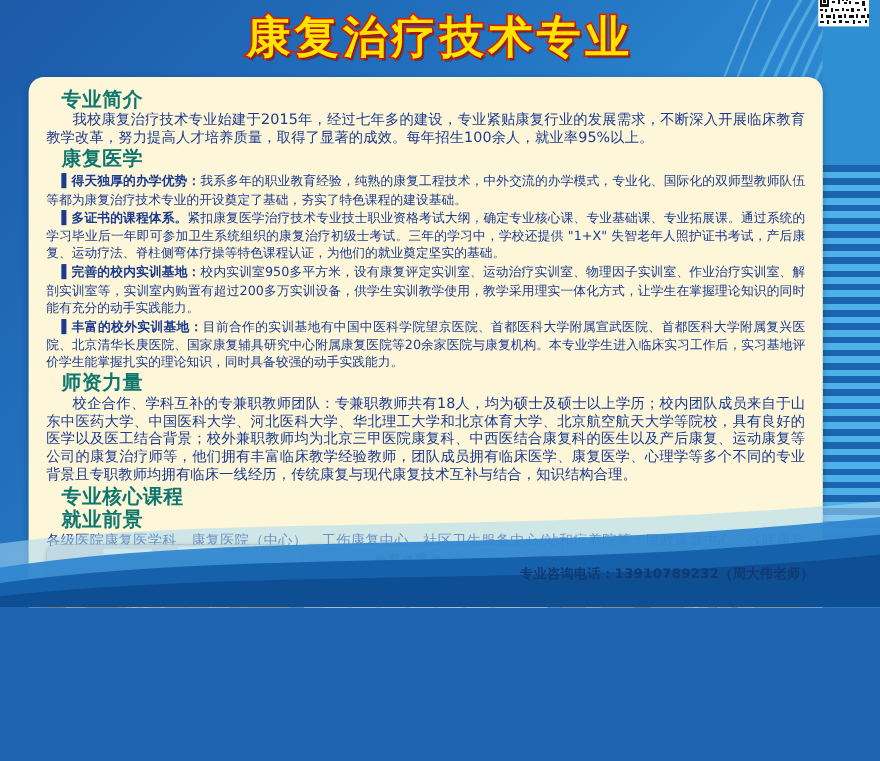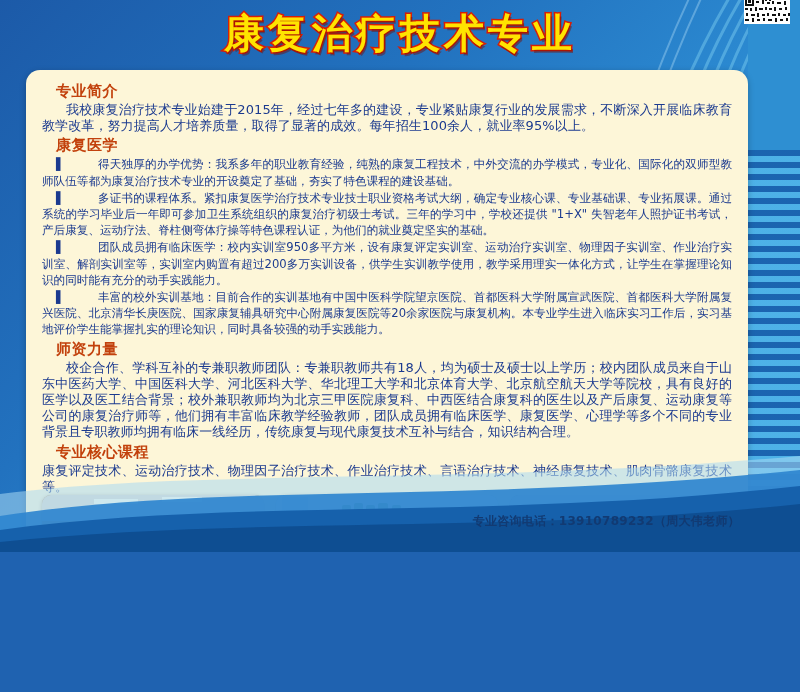--- a/index.html
+++ b/index.html
@@ -45,35 +45,35 @@
   
   .panel{
     position:absolute;left:26px;top:70px;width:722px;height:580px;
     background:#fdf6d8;border-radius:14px;
     box-shadow:0 2px 6px rgba(0,0,0,.25);
     overflow:hidden;
   }
   .panel-inner{padding:10px 16px 0 16px;}
 
   .sec-head{
-    color:#c2410c;font-weight:bold;font-size:15px;line-height:20px;
+    color:#0f766e;font-weight:bold;font-size:18px;line-height:20px;
     margin:1px 0 1px 14px;letter-spacing:.5px;
   }
   .para{
     color:#1b3a8f;font-size:13px;line-height:16.2px;
     text-align:justify;margin:0 0 1px 0;text-indent:24px;
     letter-spacing:.1px;
   }
   .para.flush{text-indent:0;}
   .bullet-para{
     color:#1b3a8f;font-size:11.6px;line-height:16.2px;
     text-align:justify;margin:0 0 1px 0;text-indent:14px;
   }
   .bullet-para .bull{color:#1b3a8f;font-weight:bold;}
-  .bullet-para b{font-weight:normal;margin-left:33px;}
+  .bullet-para b{font-weight:bold;}
 
   
   .photos{
     position:absolute;left:16px;top:425px;width:690px;height:130px;
     display:flex;justify-content:space-between;
   }
   .photo{
     width:222px;height:128px;border-radius:9px;overflow:hidden;
     box-shadow:0 1px 4px rgba(0,0,0,.3);position:relative;background:#888;
   }
@@ -174,32 +174,31 @@
 
       <p class="bullet-para">
         <span class="bull">▌</span><b>得天独厚的办学优势：</b><span>我系多年的职业教育经验，纯熟的康复工程技术，中外交流的办学模式，专业化、国际化的双师型教师队伍等都为康复治疗技术专业的开设奠定了基础，夯实了特色课程的建设基础。</span>
       </p>
 
       <p class="bullet-para">
         <span class="bull">▌</span><b>多证书的课程体系。</b><span>紧扣康复医学治疗技术专业技士职业资格考试大纲，确定专业核心课、专业基础课、专业拓展课。通过系统的学习毕业后一年即可参加卫生系统组织的康复治疗初级士考试。三年的学习中，学校还提供 "1+X" 失智老年人照护证书考试，产后康复、运动疗法、脊柱侧弯体疗操等特色课程认证，为他们的就业奠定坚实的基础。</span>
       </p>
 
       <p class="bullet-para">
-        <span class="bull">▌</span><b>团队成员拥有临床医学：</b><span>校内实训室950多平方米，设有康复评定实训室、运动治疗实训室、物理因子实训室、作业治疗实训室、解剖实训室等，实训室内购置有超过200多万实训设备，供学生实训教学使用，教学采用理实一体化方式，让学生在掌握理论知识的同时能有充分的动手实践能力。</span>
+        <span class="bull">▌</span><b>完善的校内实训基地：</b><span>校内实训室950多平方米，设有康复评定实训室、运动治疗实训室、物理因子实训室、作业治疗实训室、解剖实训室等，实训室内购置有超过200多万实训设备，供学生实训教学使用，教学采用理实一体化方式，让学生在掌握理论知识的同时能有充分的动手实践能力。</span>
       </p>
 
       <p class="bullet-para">
         <span class="bull">▌</span><b>丰富的校外实训基地：</b><span>目前合作的实训基地有中国中医科学院望京医院、首都医科大学附属宣武医院、首都医科大学附属复兴医院、北京清华长庚医院、国家康复辅具研究中心附属康复医院等20余家医院与康复机构。本专业学生进入临床实习工作后，实习基地评价学生能掌握扎实的理论知识，同时具备较强的动手实践能力。</span>
       </p>
 
       <div class="sec-head">师资力量</div>
       <p class="para">校企合作、学科互补的专兼职教师团队：专兼职教师共有18人，均为硕士及硕士以上学历；校内团队成员来自于山东中医药大学、中国医科大学、河北医科大学、华北理工大学和北京体育大学、北京航空航天大学等院校，具有良好的医学以及医工结合背景；校外兼职教师均为北京三甲医院康复科、中西医结合康复科的医生以及产后康复、运动康复等公司的康复治疗师等，他们拥有丰富临床教学经验教师，团队成员拥有临床医学、康复医学、心理学等多个不同的专业背景且专职教师均拥有临床一线经历，传统康复与现代康复技术互补与结合，知识结构合理。</p>
 
       <div class="sec-head">专业核心课程</div>
-      <p class="para flush">康复评定技术、运动治疗技术、物理因子治疗技术、作业治疗技术、言语治疗技术、神经康复技术、肌肉骨骼康复技术等。</p>
 
       <div class="sec-head">就业前景</div>
       <p class="para flush">各级医院康复医学科、康复医院（中心）、工伤康复中心、社区卫生服务中心/站和疗养院等；民政康复中心、残联康复中心、民营康复机构。</p>
     </div>
 
     <div class="photos">
 
       <div class="photo">
         <svg viewBox="0 0 222 128" preserveAspectRatio="none">
           <rect width="222" height="128" fill="#e8a55c"></rect>

